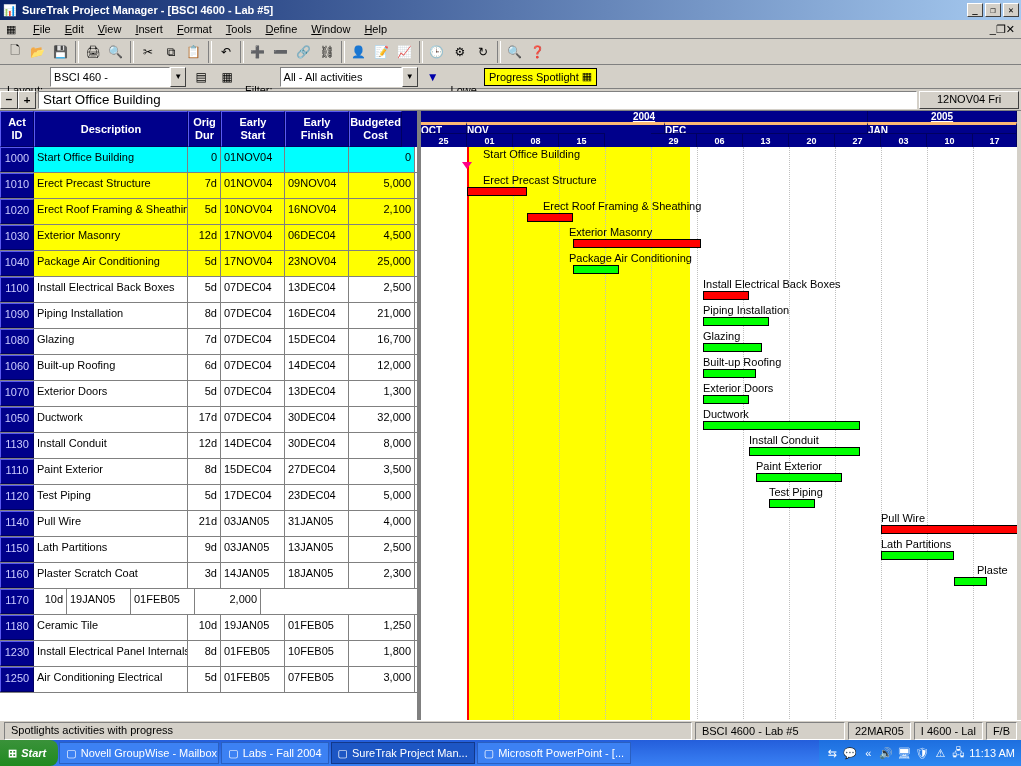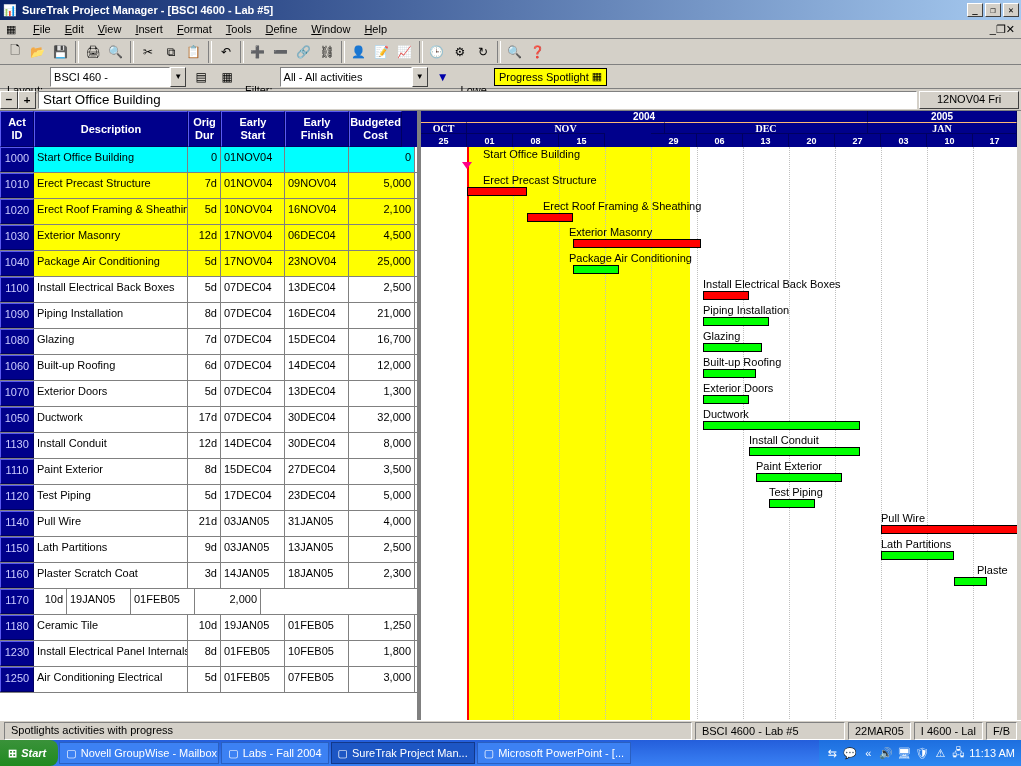--- a/index.html
+++ b/index.html
@@ -54,24 +54,24 @@
 .row .cell.cost { width: 66px; text-align: right; }
 .row.hl .cell:not(.act) { background: #ffff00; }
 .row.sel .cell:not(.act) { background: #00ffff; }
 
 .hscroll { height: 16px; background: #d4d0c8; display: flex; border-top: 1px solid #808080; }
 .hscroll .sarrow { width: 16px; height: 16px; background: #d4d0c8; border: 1px solid; border-color: #fff #404040 #404040 #fff; display: inline-flex; align-items: center; justify-content: center; font-size: 8px; cursor: pointer; }
 .hscroll .strack { flex: 1; background: repeating-conic-gradient(#d4d0c8 0 25%, #fff 0 50%) 0 0/2px 2px; }
 
 .ganttpane { width: 596px; display: flex; flex-direction: column; position: relative; background: #fff; overflow: hidden; }
 .ghead { height: 36px; background: #00008b; color: #fff; font-size: 10px; position: relative; }
-.ghead .yearband { height: 11px; display: flex; }
+.ghead .yearband { height: 11px; display: flex; text-decoration: underline; }
 .ghead .yearband .y { border-right: 1px solid #000060; text-align: center; font-weight: bold; line-height: 11px; }
 .ghead .monthband { height: 11px; display: flex; }
-.ghead .monthband .m { border-right: 1px solid #000060; border-top: 1px solid #fdba74; text-align: center; line-height: 11px; font-weight: bold; font-family: Liberation Serif, serif; }
+.ghead .monthband .m { border-right: 1px solid #000060; border-top: 3px solid #fdba74; line-height: 11px; font-weight: bold; }
 .ghead .dayband { height: 14px; display: flex; font-size: 9px; }
 .ghead .dayband .d { border-right: 1px solid #000060; border-top: 1px solid #000060; text-align: center; line-height: 14px; font-weight: bold; }
 
 .gbody { flex: 1; position: relative; overflow: hidden; }
 .ggrid { position: absolute; inset: 0; }
 .ggrid .vline { position: absolute; top: 0; bottom: 0; width: 0; border-left: 1px dotted #c0c0c0; }
 .progressband { position: absolute; top: 0; bottom: 0; background: #ffff00; }
 .dataline { position: absolute; top: 0; bottom: 0; width: 2px; background: #ff0000; }
 .gbar { position: absolute; height: 9px; border: 1px solid #000; top: 13px; }
 .gbar.red { background: #ff0000; }
@@ -146,21 +146,21 @@
 <div class="filterbar">
   <span class="label">Layout:</span>
   <span class="dropdown">
     <span class="sunken" style="width:120px;">BSCI 460 -</span>
     <span class="btn">▼</span>
   </span>
   <span class="tbtn">▤</span>
   <span class="tbtn">▦</span>
   <span class="label">Filter:</span>
   <span class="dropdown">
-    <span class="sunken" style="width:132px;">All - All activities</span>
+    <span class="sunken" style="width:122px;">All - All activities</span>
     <span class="btn">▼</span>
   </span>
   <span class="tbtn" style="color:#00a;">▼</span>
   <span class="label">Lowe</span>
   <span class="spotlight">
     <span>Progress Spotlight</span>&nbsp;▦
   </span>
 </div>
 
 <div class="editrow">

